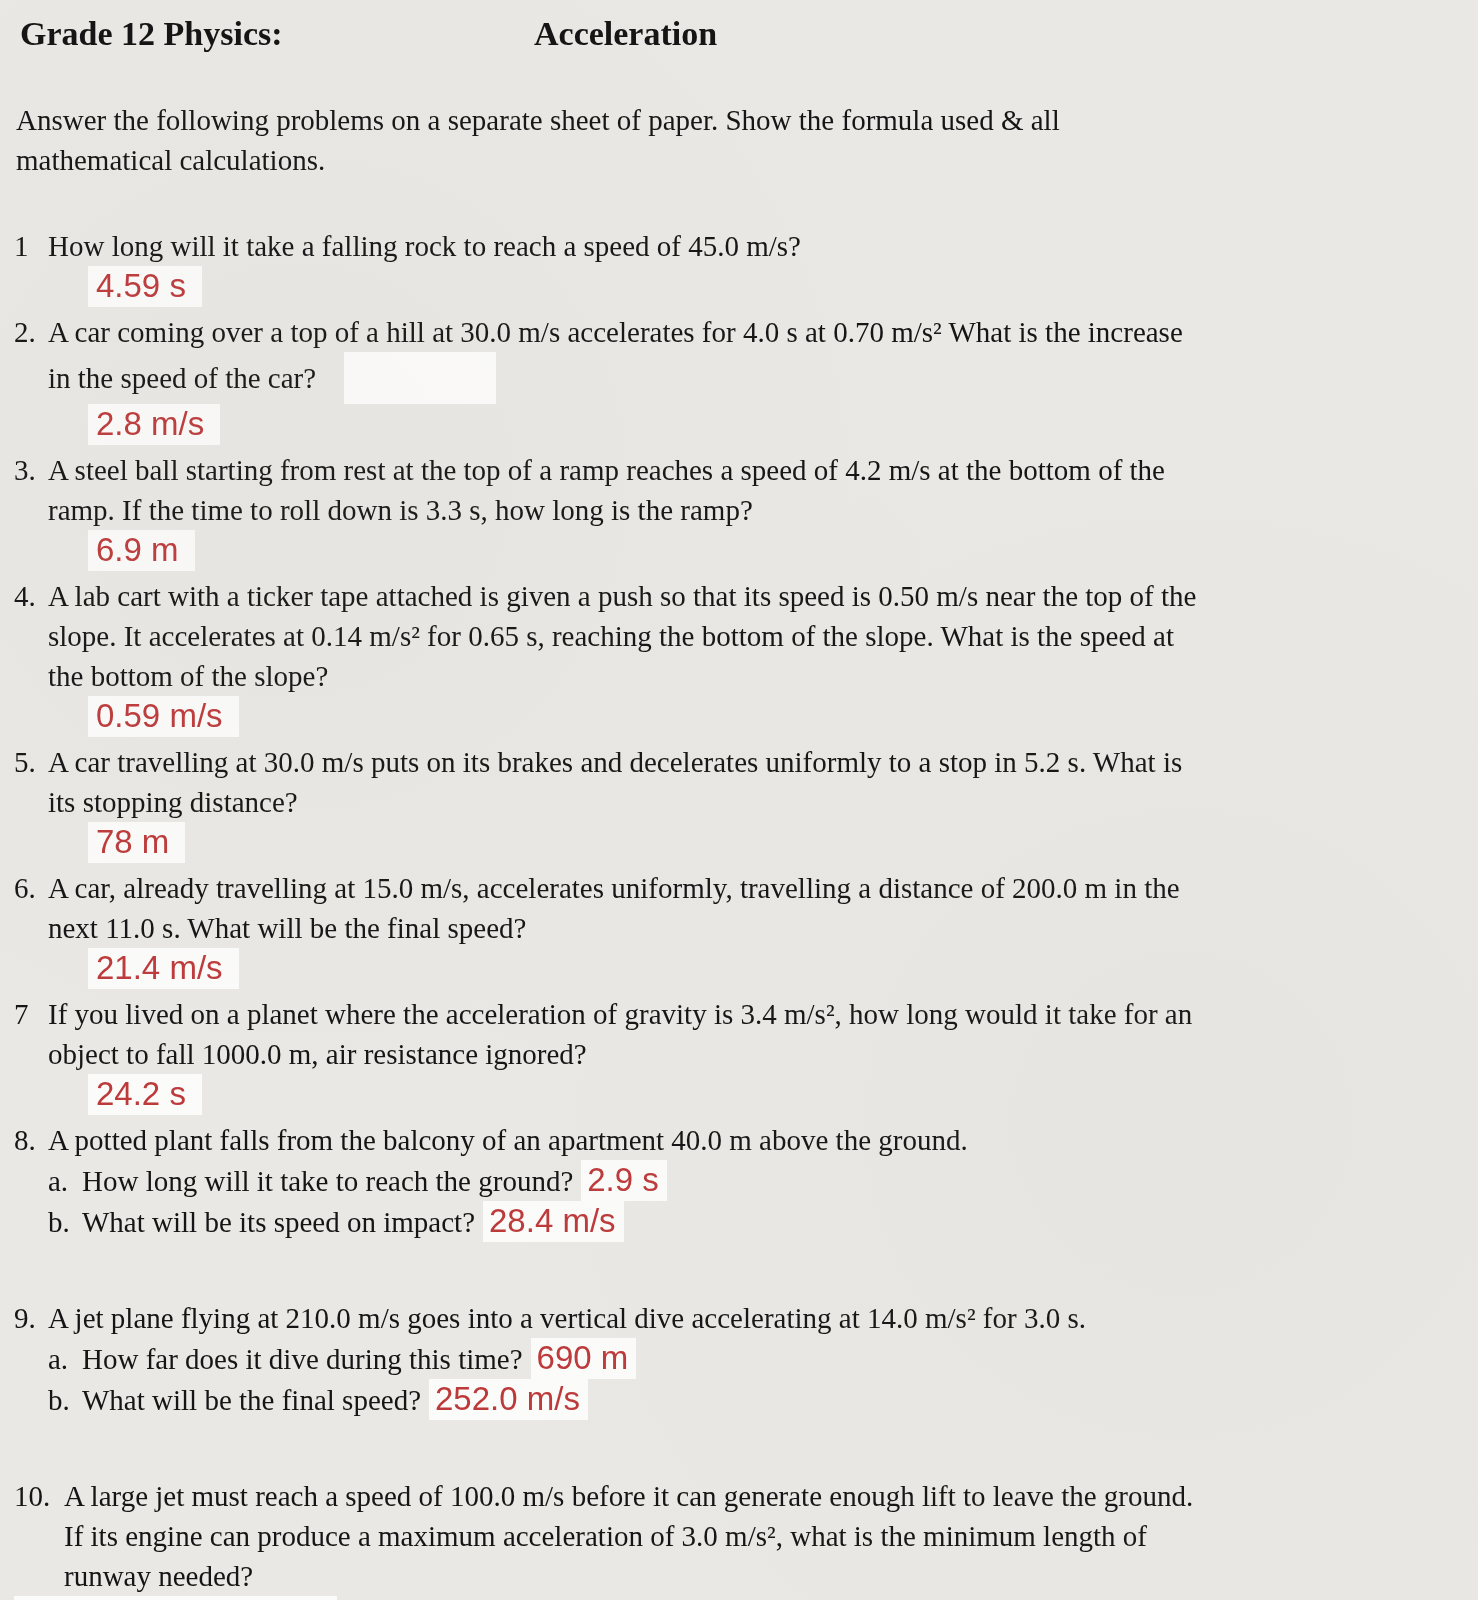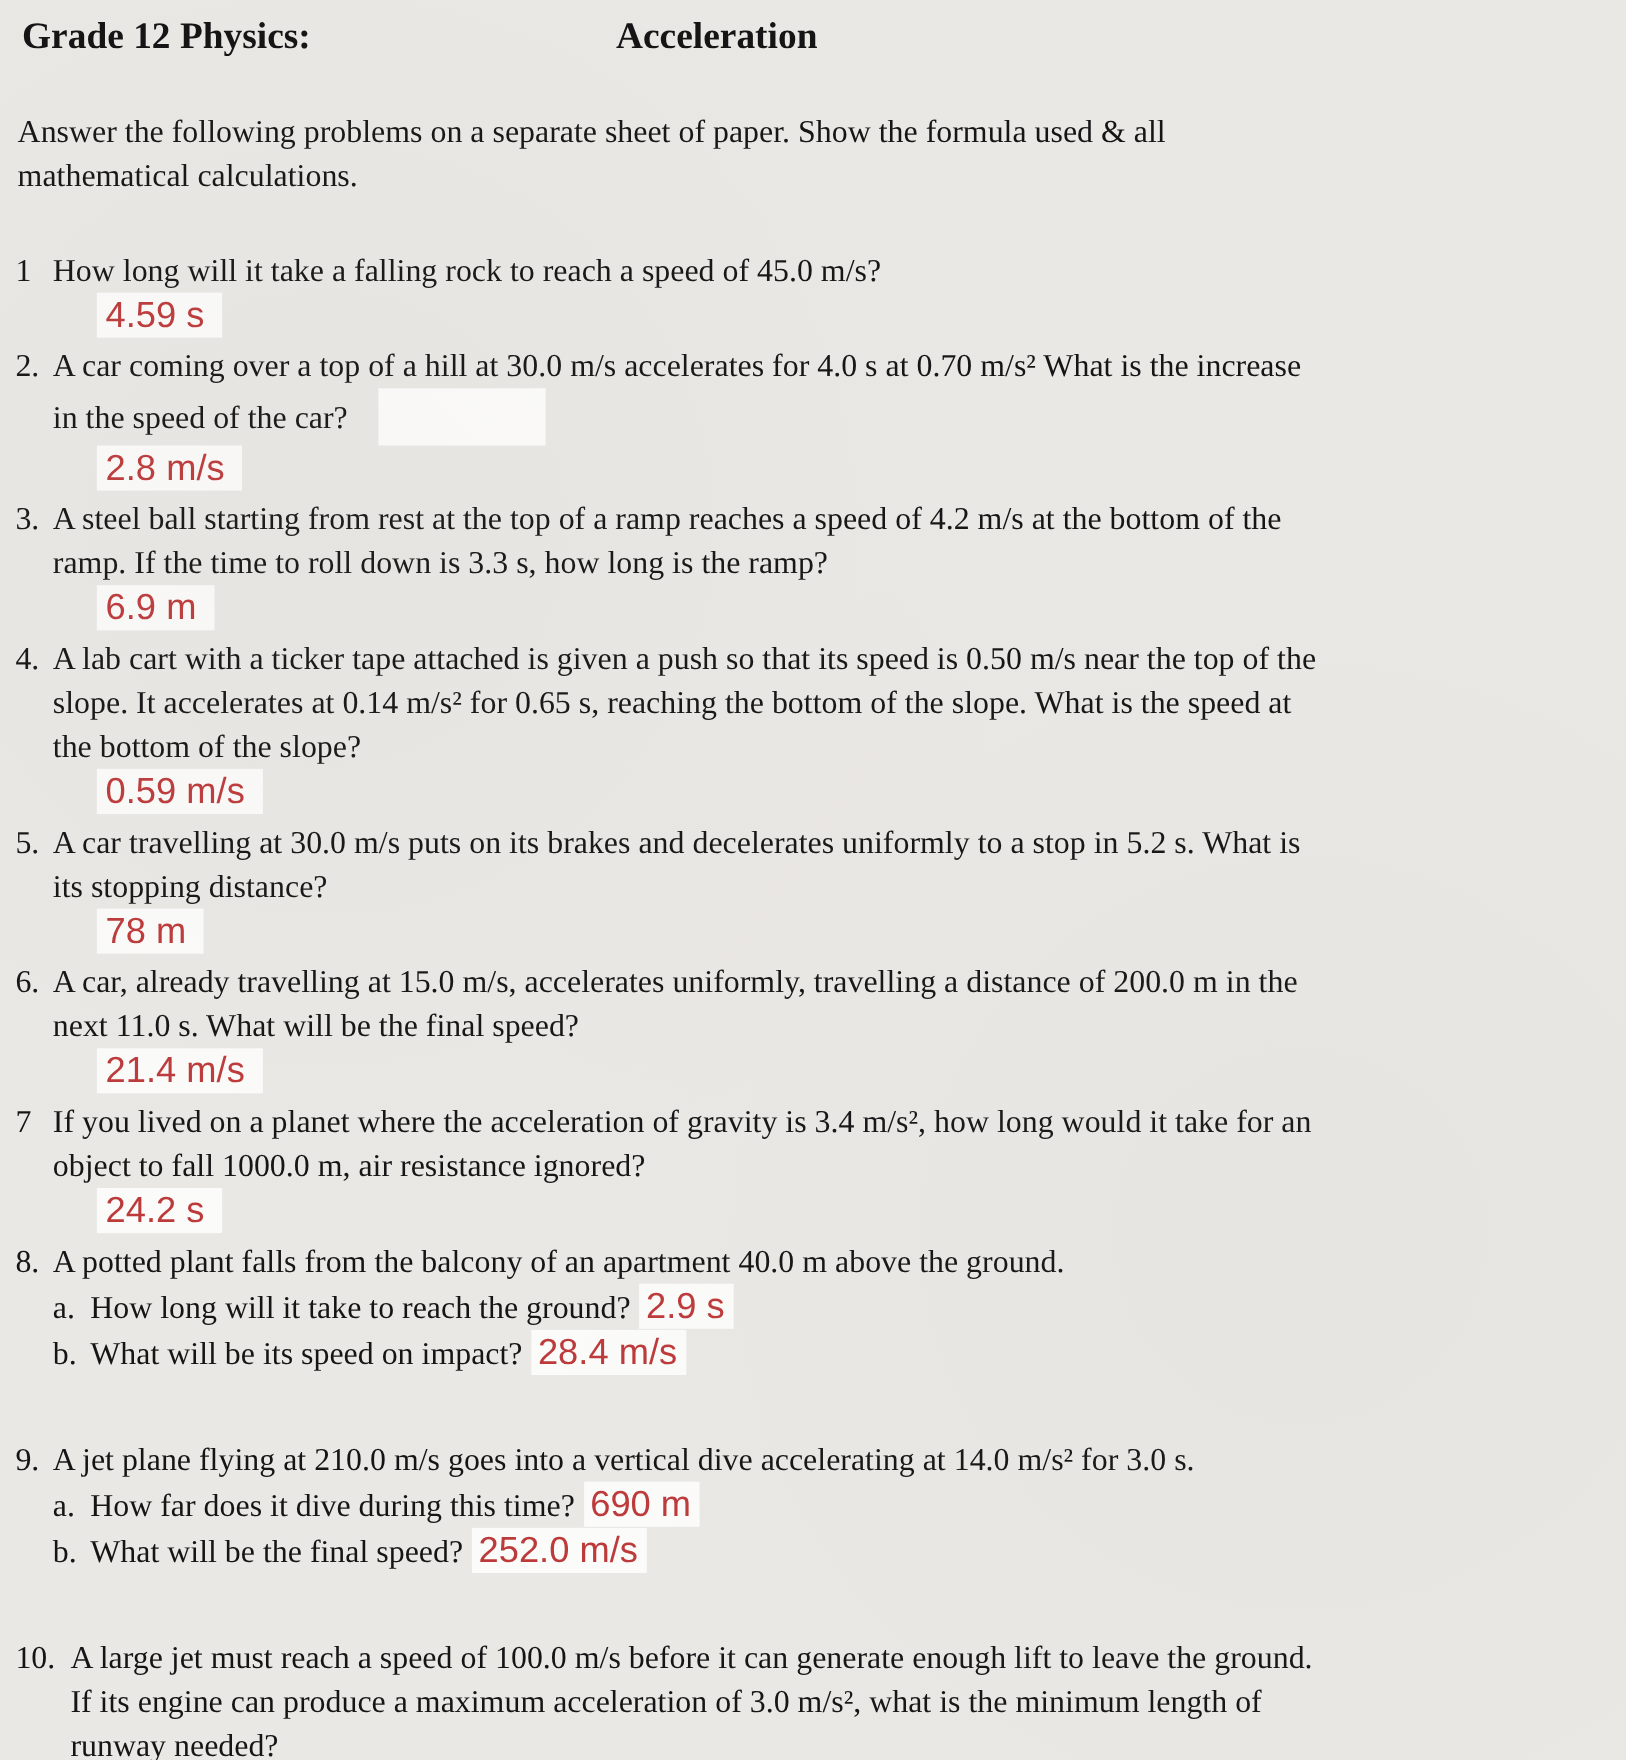--- a/index.html
+++ b/index.html
@@ -38,21 +38,21 @@
   .course, .topic {
     position: absolute;
     top: 0;
     margin: 0;
     font-size: 34px;
     font-weight: bold;
     line-height: 44px;
     white-space: nowrap;
   }
   .course { left: 6px; }
-  .topic  { left: 546px; }
+  .topic  { left: 520px; }
   .instructions {
     margin: 0 0 46px 2px;
     font-size: 29px;
     line-height: 40px;
   }
   .problem { margin: 0; }
   .problem.gap-after { margin-bottom: 56px; }
   .line {
     font-size: 29px;
     line-height: 40px;

